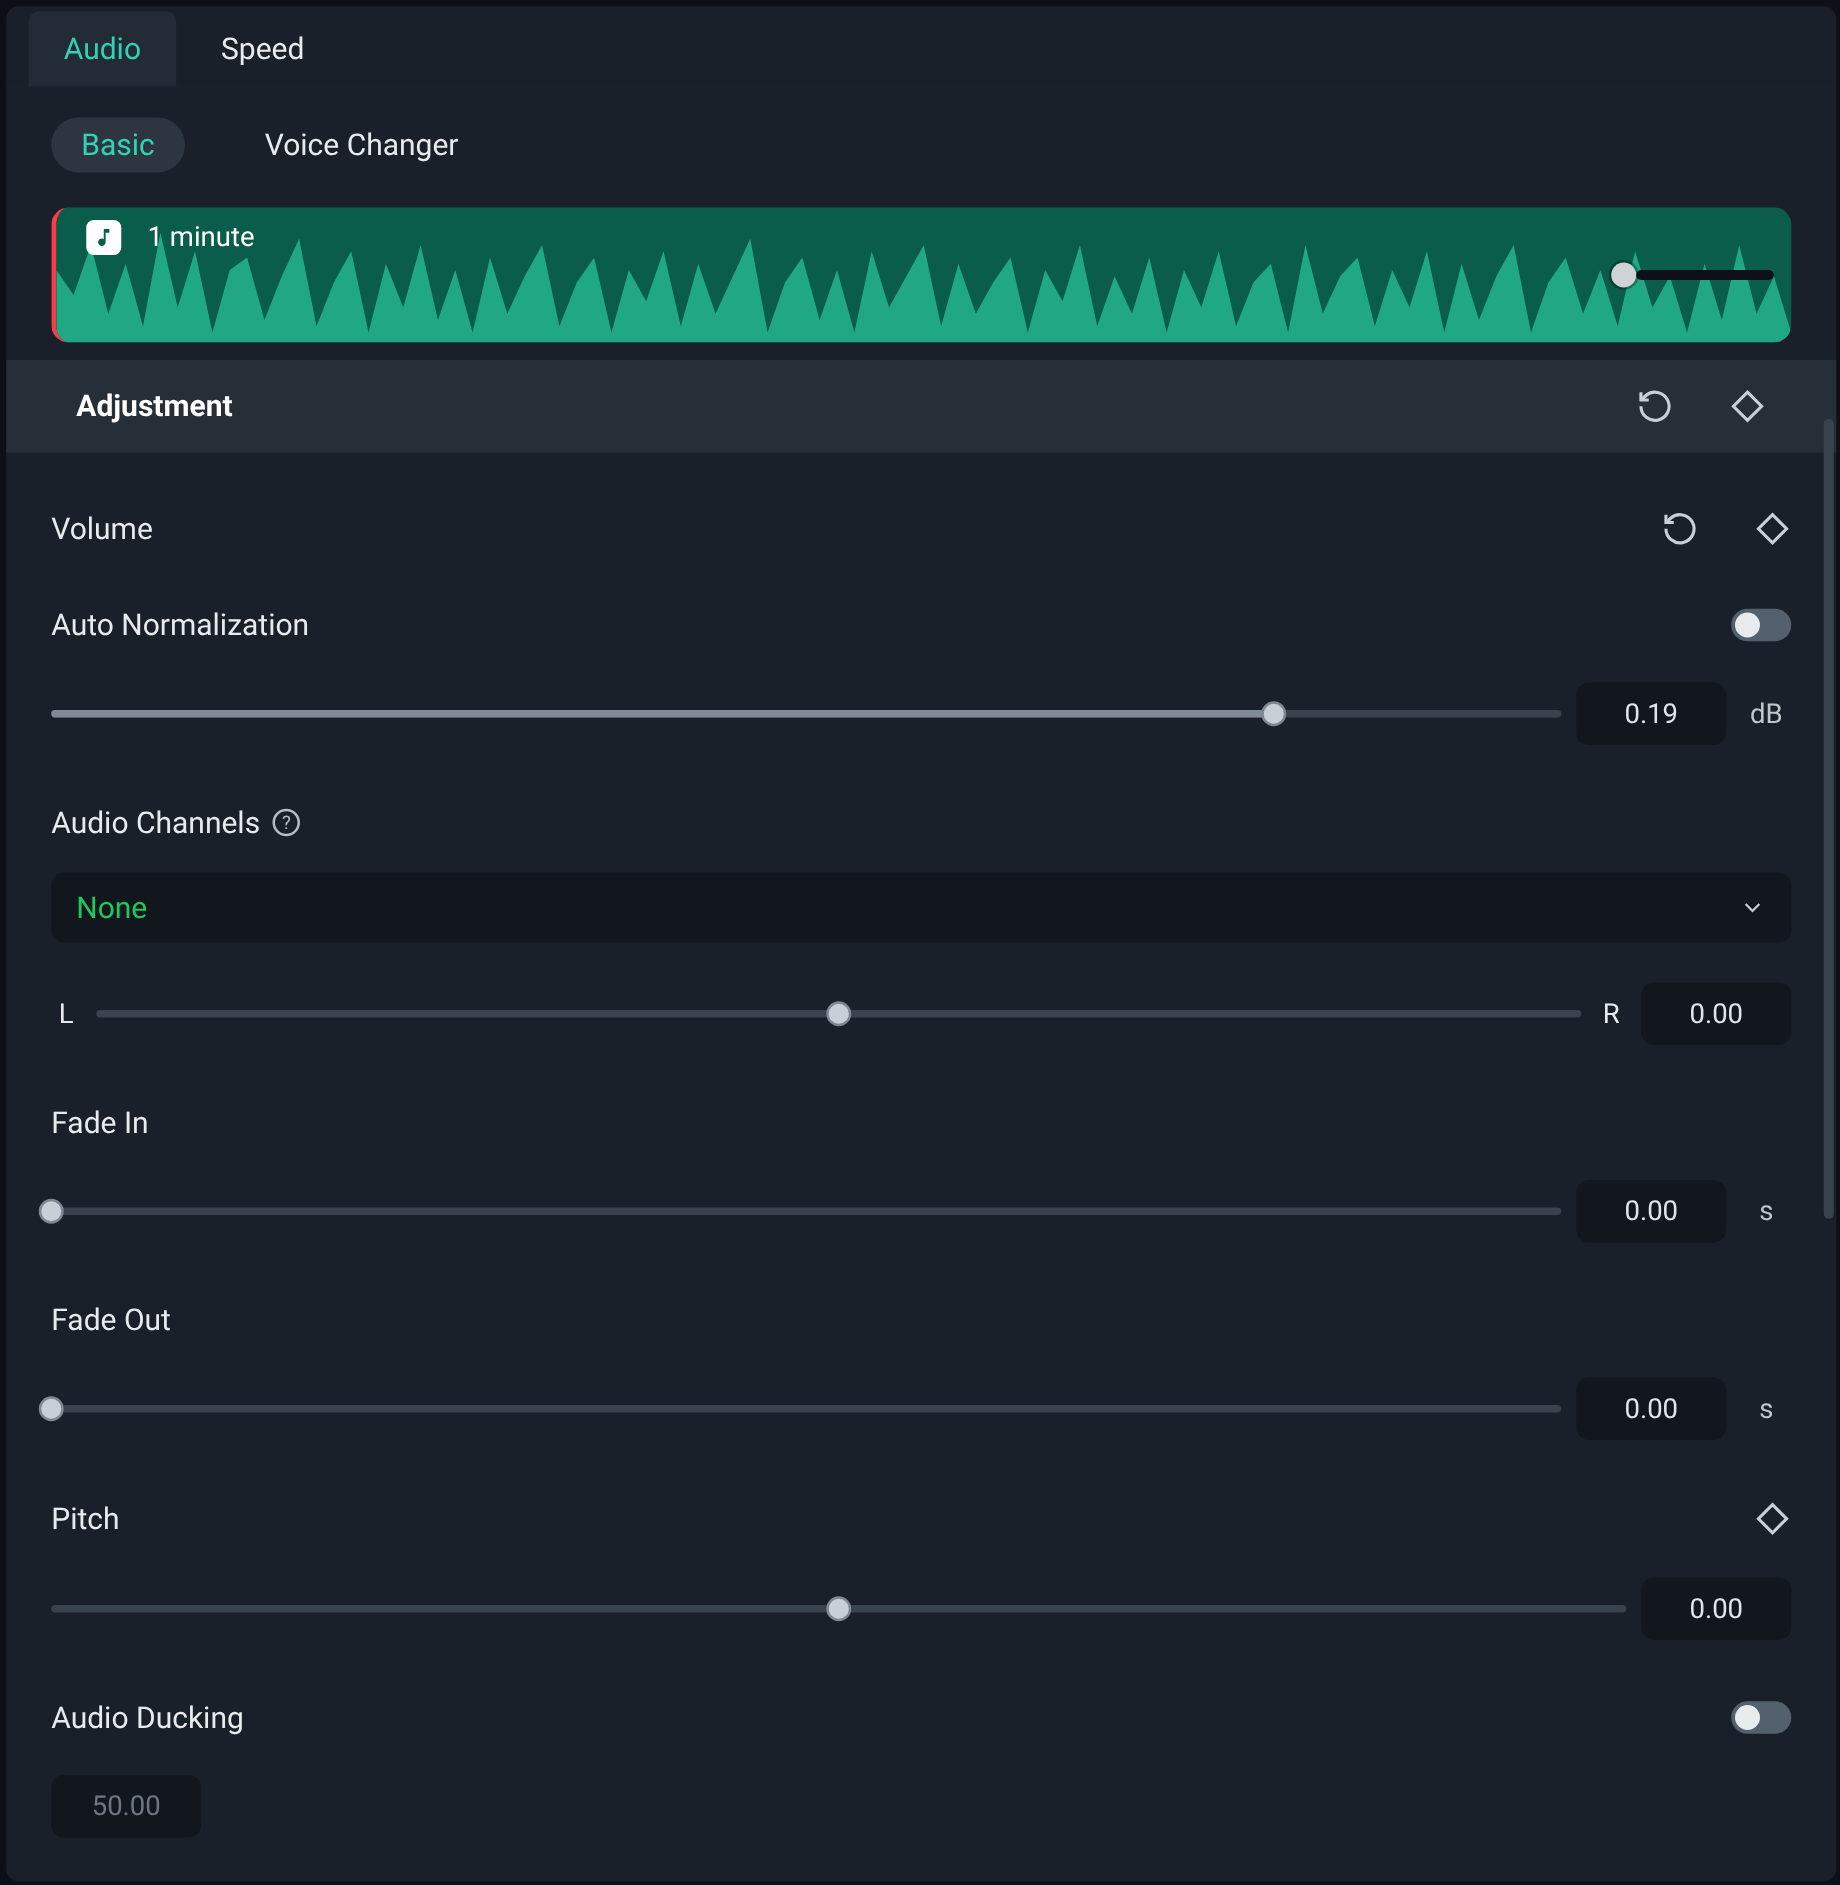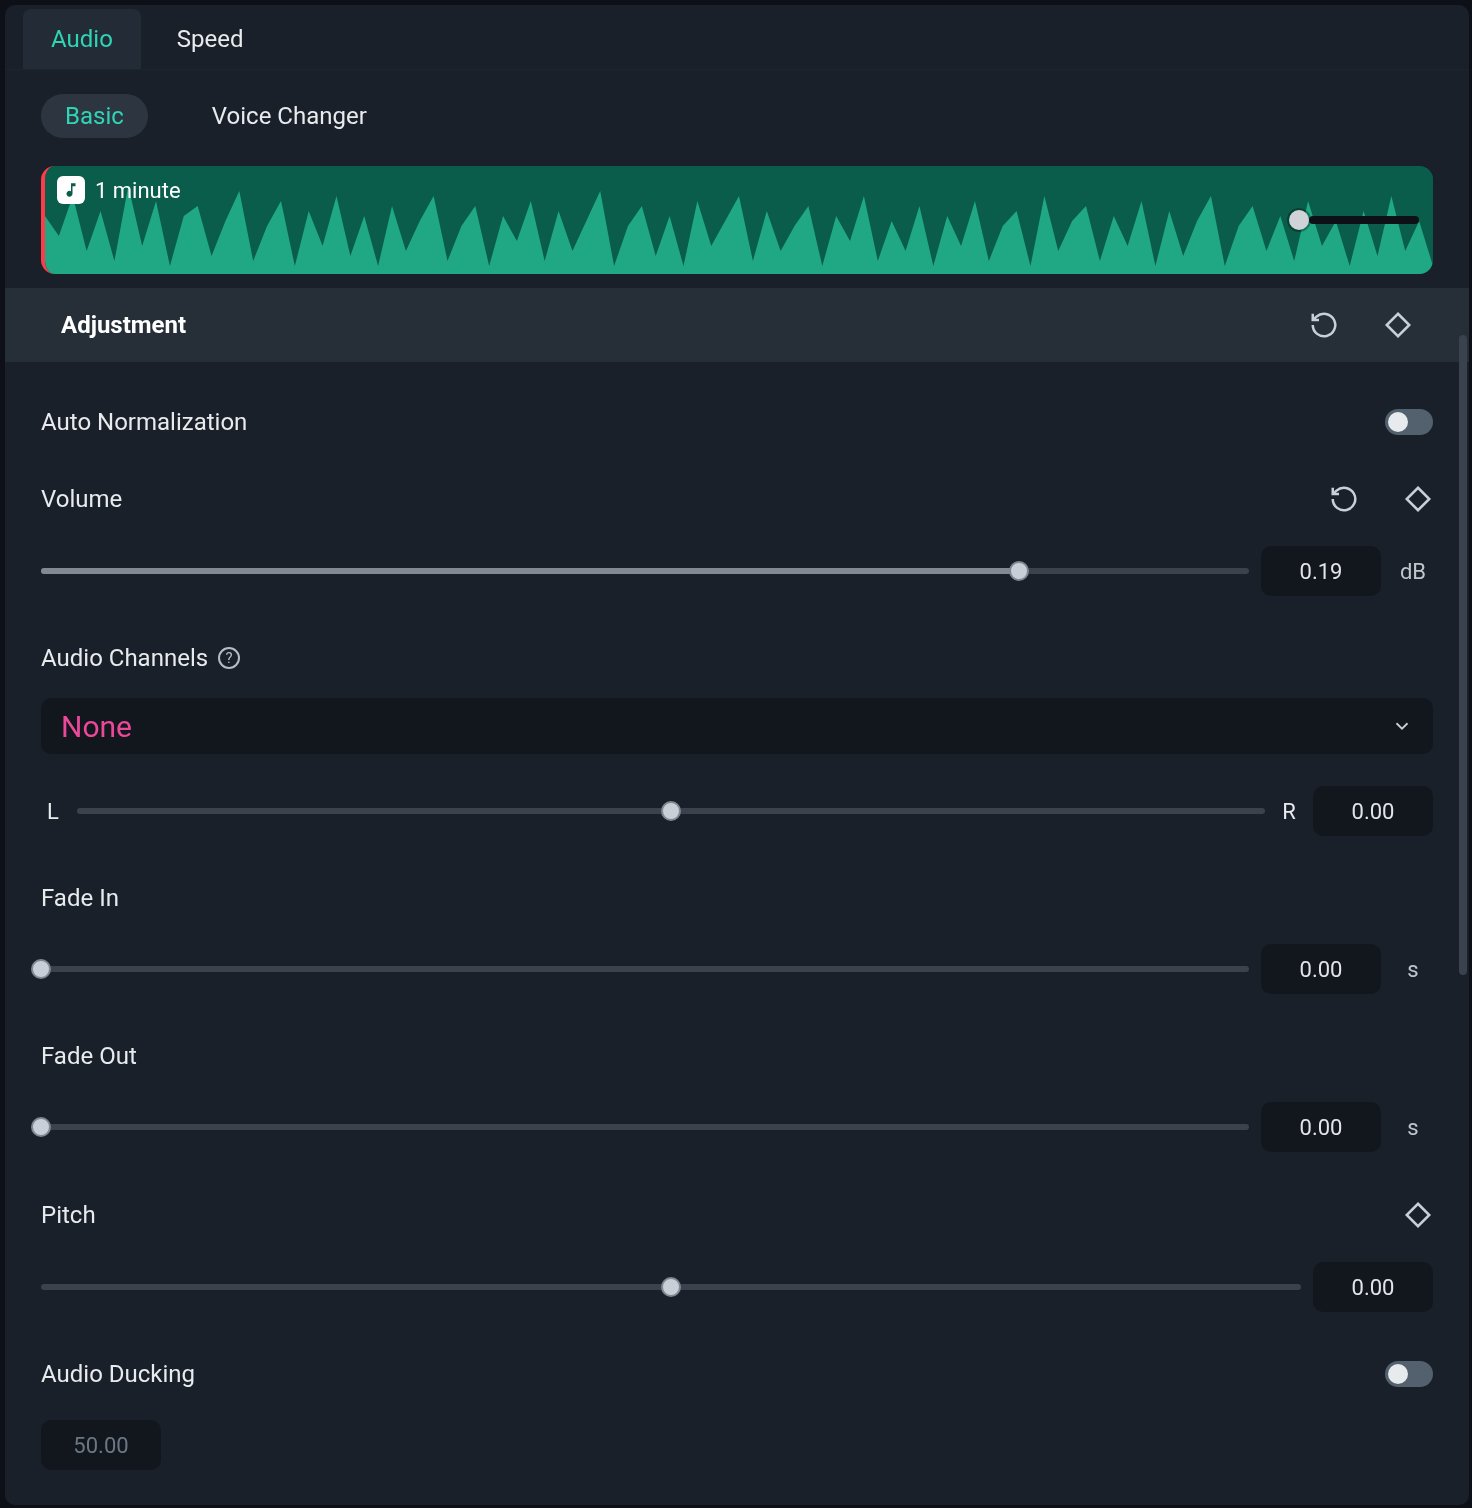--- a/index.html
+++ b/index.html
@@ -70,24 +70,24 @@
   .clip {
     position: relative;
     background: #0a5d4a;
     border-radius: 14px;
     height: 108px;
     overflow: hidden;
     border-left: 4px solid #ff3b4a;
   }
   .clip-label {
     position: absolute;
-    top: 10px; left: 12px;
+    top: 10px; left: 24px;
     display: flex;
     align-items: center;
-    gap: 10px;
+    gap: 21px;
     color: #fff;
     font-size: 22px;
     z-index: 3;
   }
   .clip-label .micon {
     width: 28px; height: 28px;
     background: #fff;
     border-radius: 6px;
     display: flex; align-items: center; justify-content: center;
   }
@@ -210,21 +210,21 @@
   .side-char { width: 24px; font-size: 22px; color: #e8ebed; text-align: center;}
   
   .select {
     margin-top: 16px;
     background: #12171e;
     border-radius: 10px;
     height: 56px;
     display: flex; align-items: center; justify-content: space-between;
     padding: 0 20px;
   }
-  .select-val { font-size: 30px; color: #ec4899; }
+  .select-val { font-size: 24px; color: #22c55e; }
   .helpq {
     width: 22px; height: 22px;
     border: 2px solid #b6bcc4;
     color: #b6bcc4;
     border-radius: 50%;
     display: inline-flex; align-items: center; justify-content: center;
     font-size: 15px;
   }
 </style>
 </head>
@@ -277,42 +277,42 @@
         <svg viewBox="0 0 24 24" fill="none" stroke="currentColor" stroke-width="2">
             <path d="M12 3 L21 12 L12 21 L3 12 Z"></path>
           </svg>
       </div>
     </div>
   </div>
 
   <div class="content">
 
     <div class="row">
-      <div class="row-label">Auto Normalization</div>
-      <div class="toggle">
-          <div class="knob"></div>
-        </div>
-    </div>
-
-    <div class="row">
       <div class="row-label">Volume</div>
       <div class="row-actions">
         <div class="ibtn">
           <svg viewBox="0 0 24 24" fill="none" stroke="currentColor" stroke-width="2">
               <path d="M3 12a9 9 0 1 0 3-6.7L3 8"></path>
               <path d="M3 3v5h5"></path>
             </svg>
         </div>
         <div class="ibtn">
           <svg viewBox="0 0 24 24" fill="none" stroke="currentColor" stroke-width="2">
               <path d="M12 3 L21 12 L12 21 L3 12 Z"></path>
             </svg>
         </div>
       </div>
     </div>
+
+    <div class="row">
+      <div class="row-label">Auto Normalization</div>
+      <div class="toggle">
+          <div class="knob"></div>
+        </div>
+    </div>
     <div class="slider-line">
       <div class="slider">
         <div class="fill" style="width:81%"></div>
         <div class="thumb" style="left:81%"></div>
       </div>
       <div class="valbox">0.19</div>
       <div class="unit">dB</div>
     </div>
 
     <div class="row">

